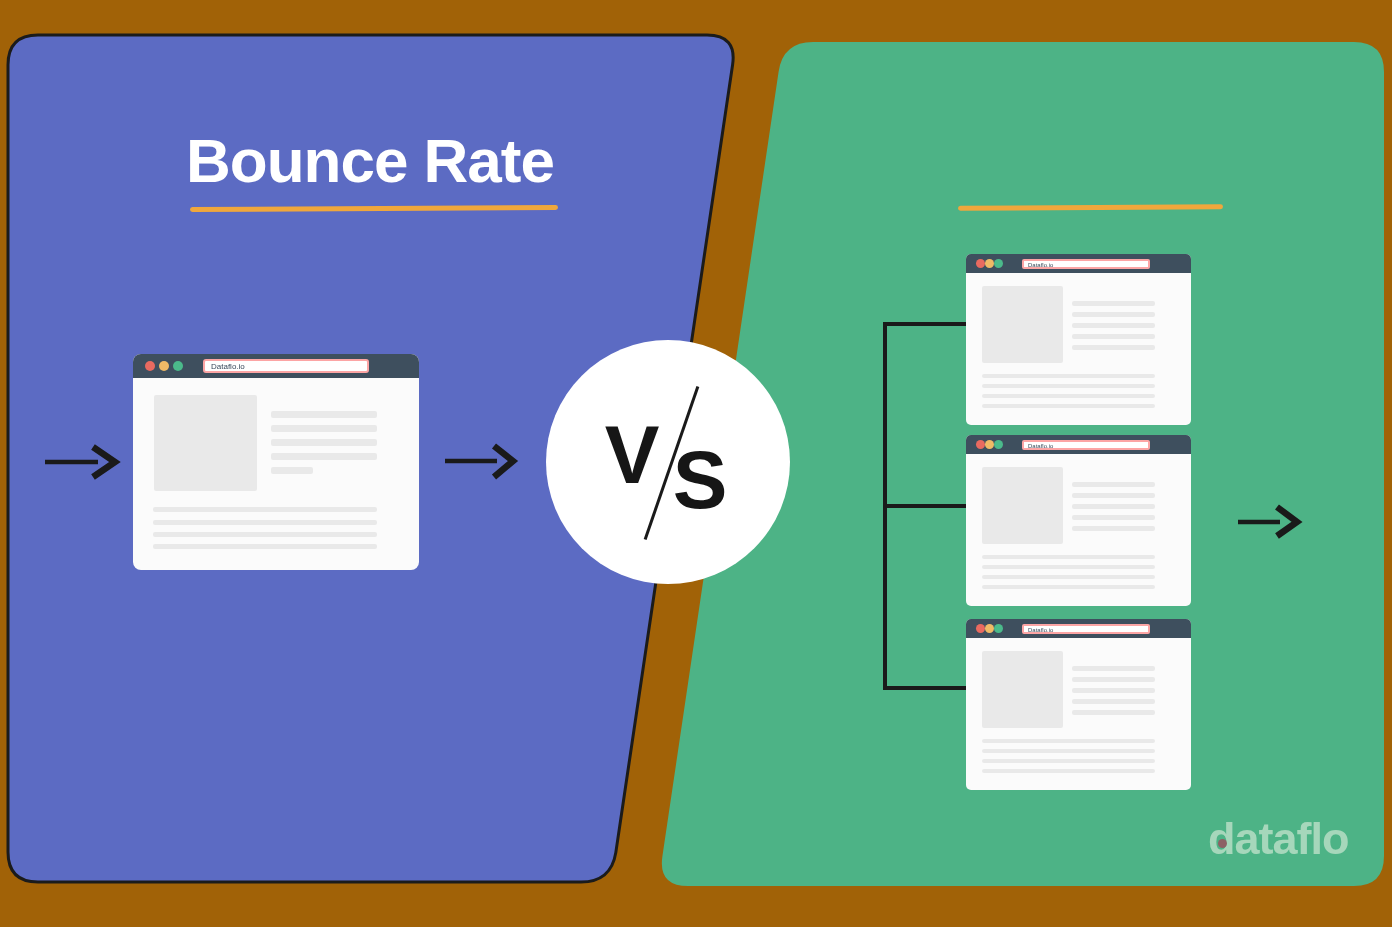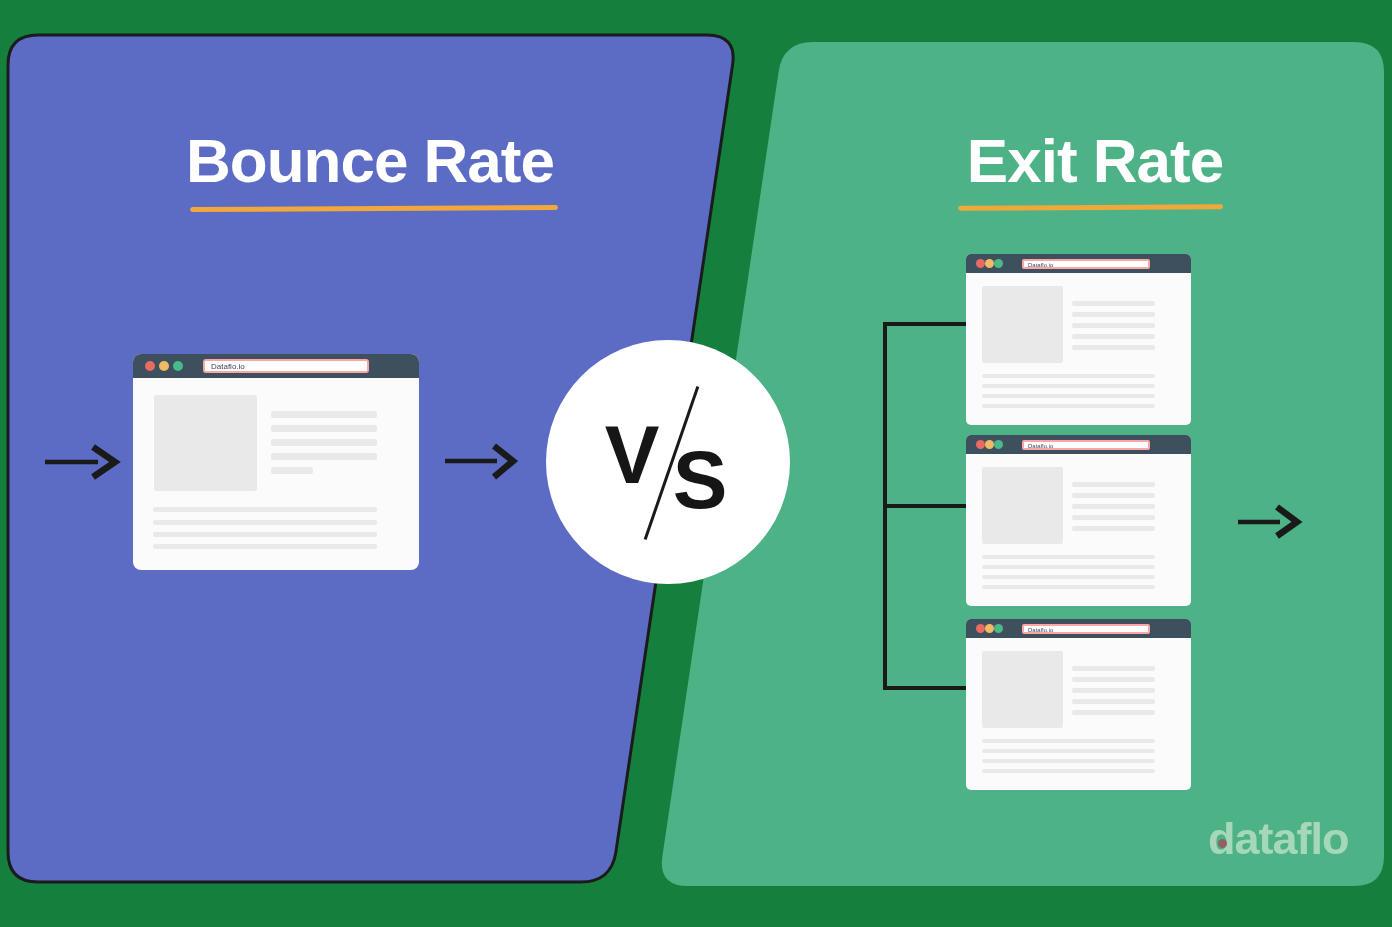--- a/index.html
+++ b/index.html
@@ -1,18 +1,18 @@
 <!DOCTYPE html>
 <html><head>
 <meta charset="utf-8">
 <style>
   * { margin:0; padding:0; box-sizing:border-box; }
   html,body { width:1392px; height:927px; background:#ffffff; overflow:hidden;
               font-family:"Liberation Sans", sans-serif; }
-  .canvas { position:relative; width:1392px; height:927px; background:#15803d; }
+  .canvas { position:relative; width:1392px; height:927px; background:#a16207; }
   .bg-svg { position:absolute; left:0; top:0; z-index:0; }
 
   
   .panel-title { position:absolute; z-index:2; color:#ffffff; font-weight:700;
                  font-size:62px; line-height:62px; text-align:center; letter-spacing:-1px; }
   .title-bounce { left:8px; top:130px; width:724px; }
   .title-exit   { left:820px; top:130px; width:550px; }
   .title-underline { position:absolute; z-index:2; height:5px; background:#f0a73c;
                      border-radius:3px; transform:rotate(-0.35deg); }
   .ul-bounce { left:190px; top:206px; width:368px; }
@@ -90,21 +90,20 @@
     </g>
     <g stroke="#1a1a1a" fill="none">
       <path stroke-width="4.5" d="M 1238,522 H 1280"></path>
       <path stroke-width="6.5" d="M 1277,507 L 1297,522 L 1277,536"></path>
     </g>
   </svg>
 
   <div class="panel-title title-bounce">Bounce Rate</div>
   <div class="title-underline ul-bounce"></div>
 
-  <div class="panel-title title-exit">Exit Rate</div>
   <div class="title-underline ul-exit"></div>
 
   <div class="bwin big">
     <div class="bhead">
       <span class="dot r"></span>
       <span class="dot y"></span>
       <span class="dot g"></span>
       <div class="urlbar">Dataflo.io</div>
     </div>
     <div class="ph ph-img"></div>

